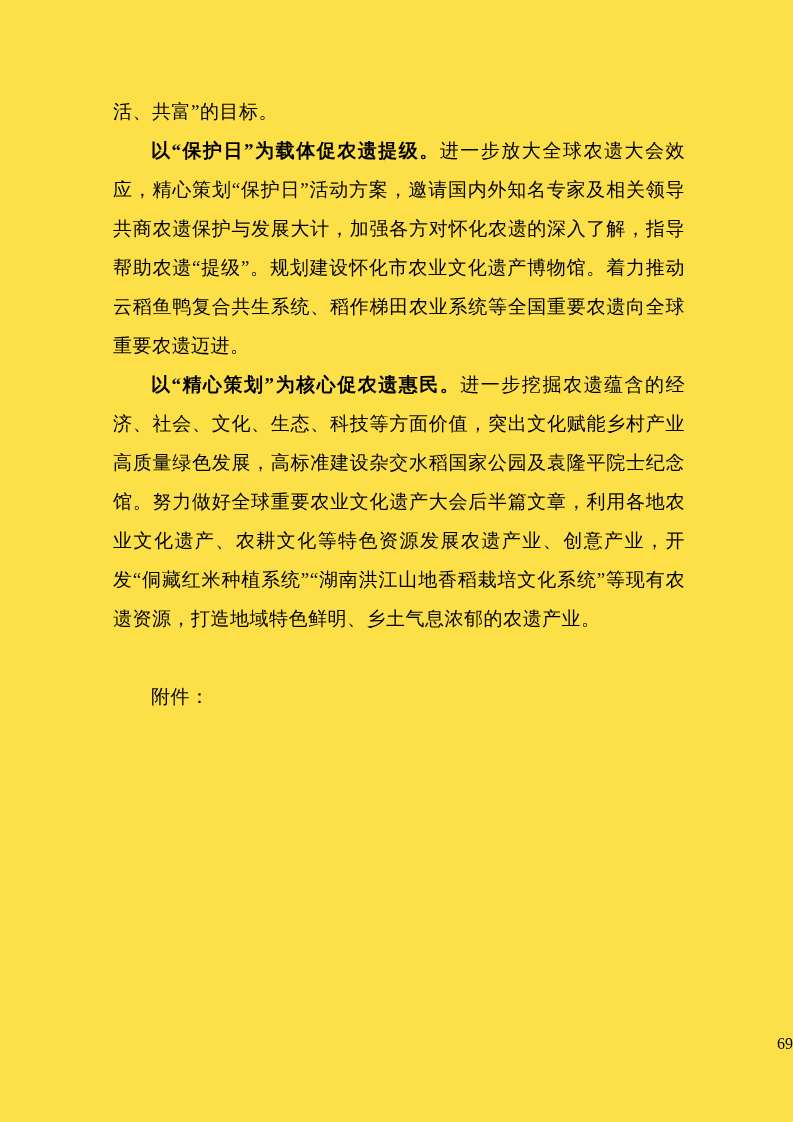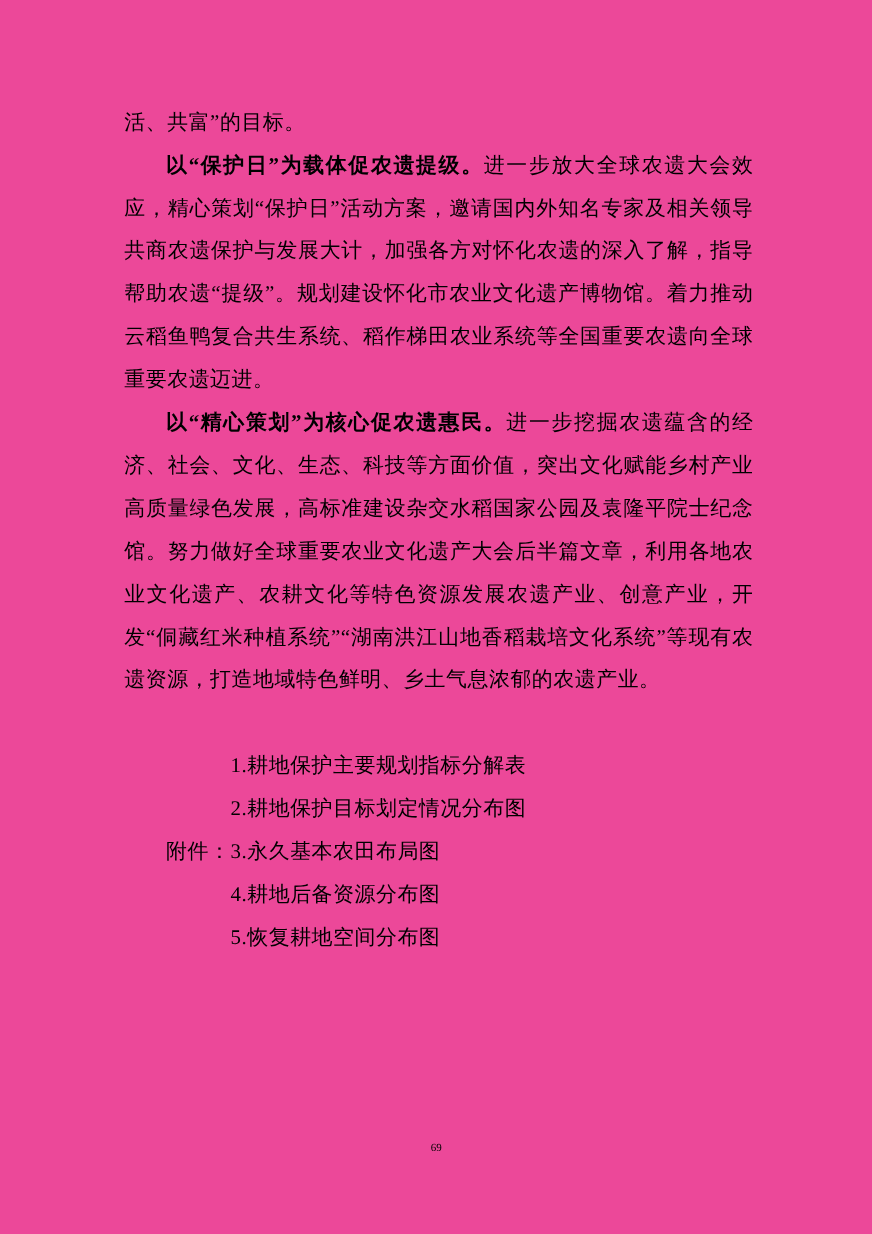--- a/index.html
+++ b/index.html
@@ -4,21 +4,21 @@
 <style>
   html, body {
     margin: 0;
     padding: 0;
     background: #ffffff;
   }
   .page {
     position: relative;
     width: 793px;
     height: 1122px;
-    background: #ec4899;
+    background: #fde047;
     overflow: hidden;
     font-family: "Liberation Serif", "DejaVu Serif", serif;
     color: #000000;
   }
   .text-block {
     position: absolute;
     left: 113px;
     top: 92px;
     width: 572px;
     font-size: 19px;
@@ -53,22 +53,22 @@
     flex: 1 1 auto;
   }
   .attachment-item {
     white-space: nowrap;
   }
   .page-number {
     position: absolute;
     left: 0;
     right: 0;
     top: 1034px;
-    text-align: center;
-    font-size: 10px;
+    text-align: right;
+    font-size: 16px;
     line-height: 20px;
     font-family: "Liberation Serif", "DejaVu Serif", serif;
   }
 </style>
 </head>
 <body>
 
 <div class="page">
 
   <div class="text-block">
@@ -80,26 +80,19 @@
     <p class="para indented">
       <span class="lead">以“保护日”为载体促农遗提级。</span><span>进一步放大全球农遗大会效应，精心策划“保护日”活动方案，邀请国内外知名专家及相关领导共商农遗保护与发展大计，加强各方对怀化农遗的深入了解，指导帮助农遗“提级”。规划建设怀化市农业文化遗产博物馆。着力推动云稻鱼鸭复合共生系统、稻作梯田农业系统等全国重要农遗向全球重要农遗迈进。</span>
     </p>
 
     <p class="para indented">
       <span class="lead">以“精心策划”为核心促农遗惠民。</span><span>进一步挖掘农遗蕴含的经济、社会、文化、生态、科技等方面价值，突出文化赋能乡村产业高质量绿色发展，高标准建设杂交水稻国家公园及袁隆平院士纪念馆。努力做好全球重要农业文化遗产大会后半篇文章，利用各地农业文化遗产、农耕文化等特色资源发展农遗产业、创意产业，开发“侗藏红米种植系统”“湖南洪江山地香稻栽培文化系统”等现有农遗资源，打造地域特色鲜明、乡土气息浓郁的农遗产业。</span>
     </p>
 
     <div class="attachment">
       <div class="attachment-label">附件：</div>
-      <div class="attachment-items">
-        <div class="attachment-item">1.耕地保护主要规划指标分解表</div>
-        <div class="attachment-item">2.耕地保护目标划定情况分布图</div>
-        <div class="attachment-item">3.永久基本农田布局图</div>
-        <div class="attachment-item">4.耕地后备资源分布图</div>
-        <div class="attachment-item">5.恢复耕地空间分布图</div>
-      </div>
     </div>
 
   </div>
 
   <div class="page-number">69</div>
 
 </div>
 
 </body></html>

